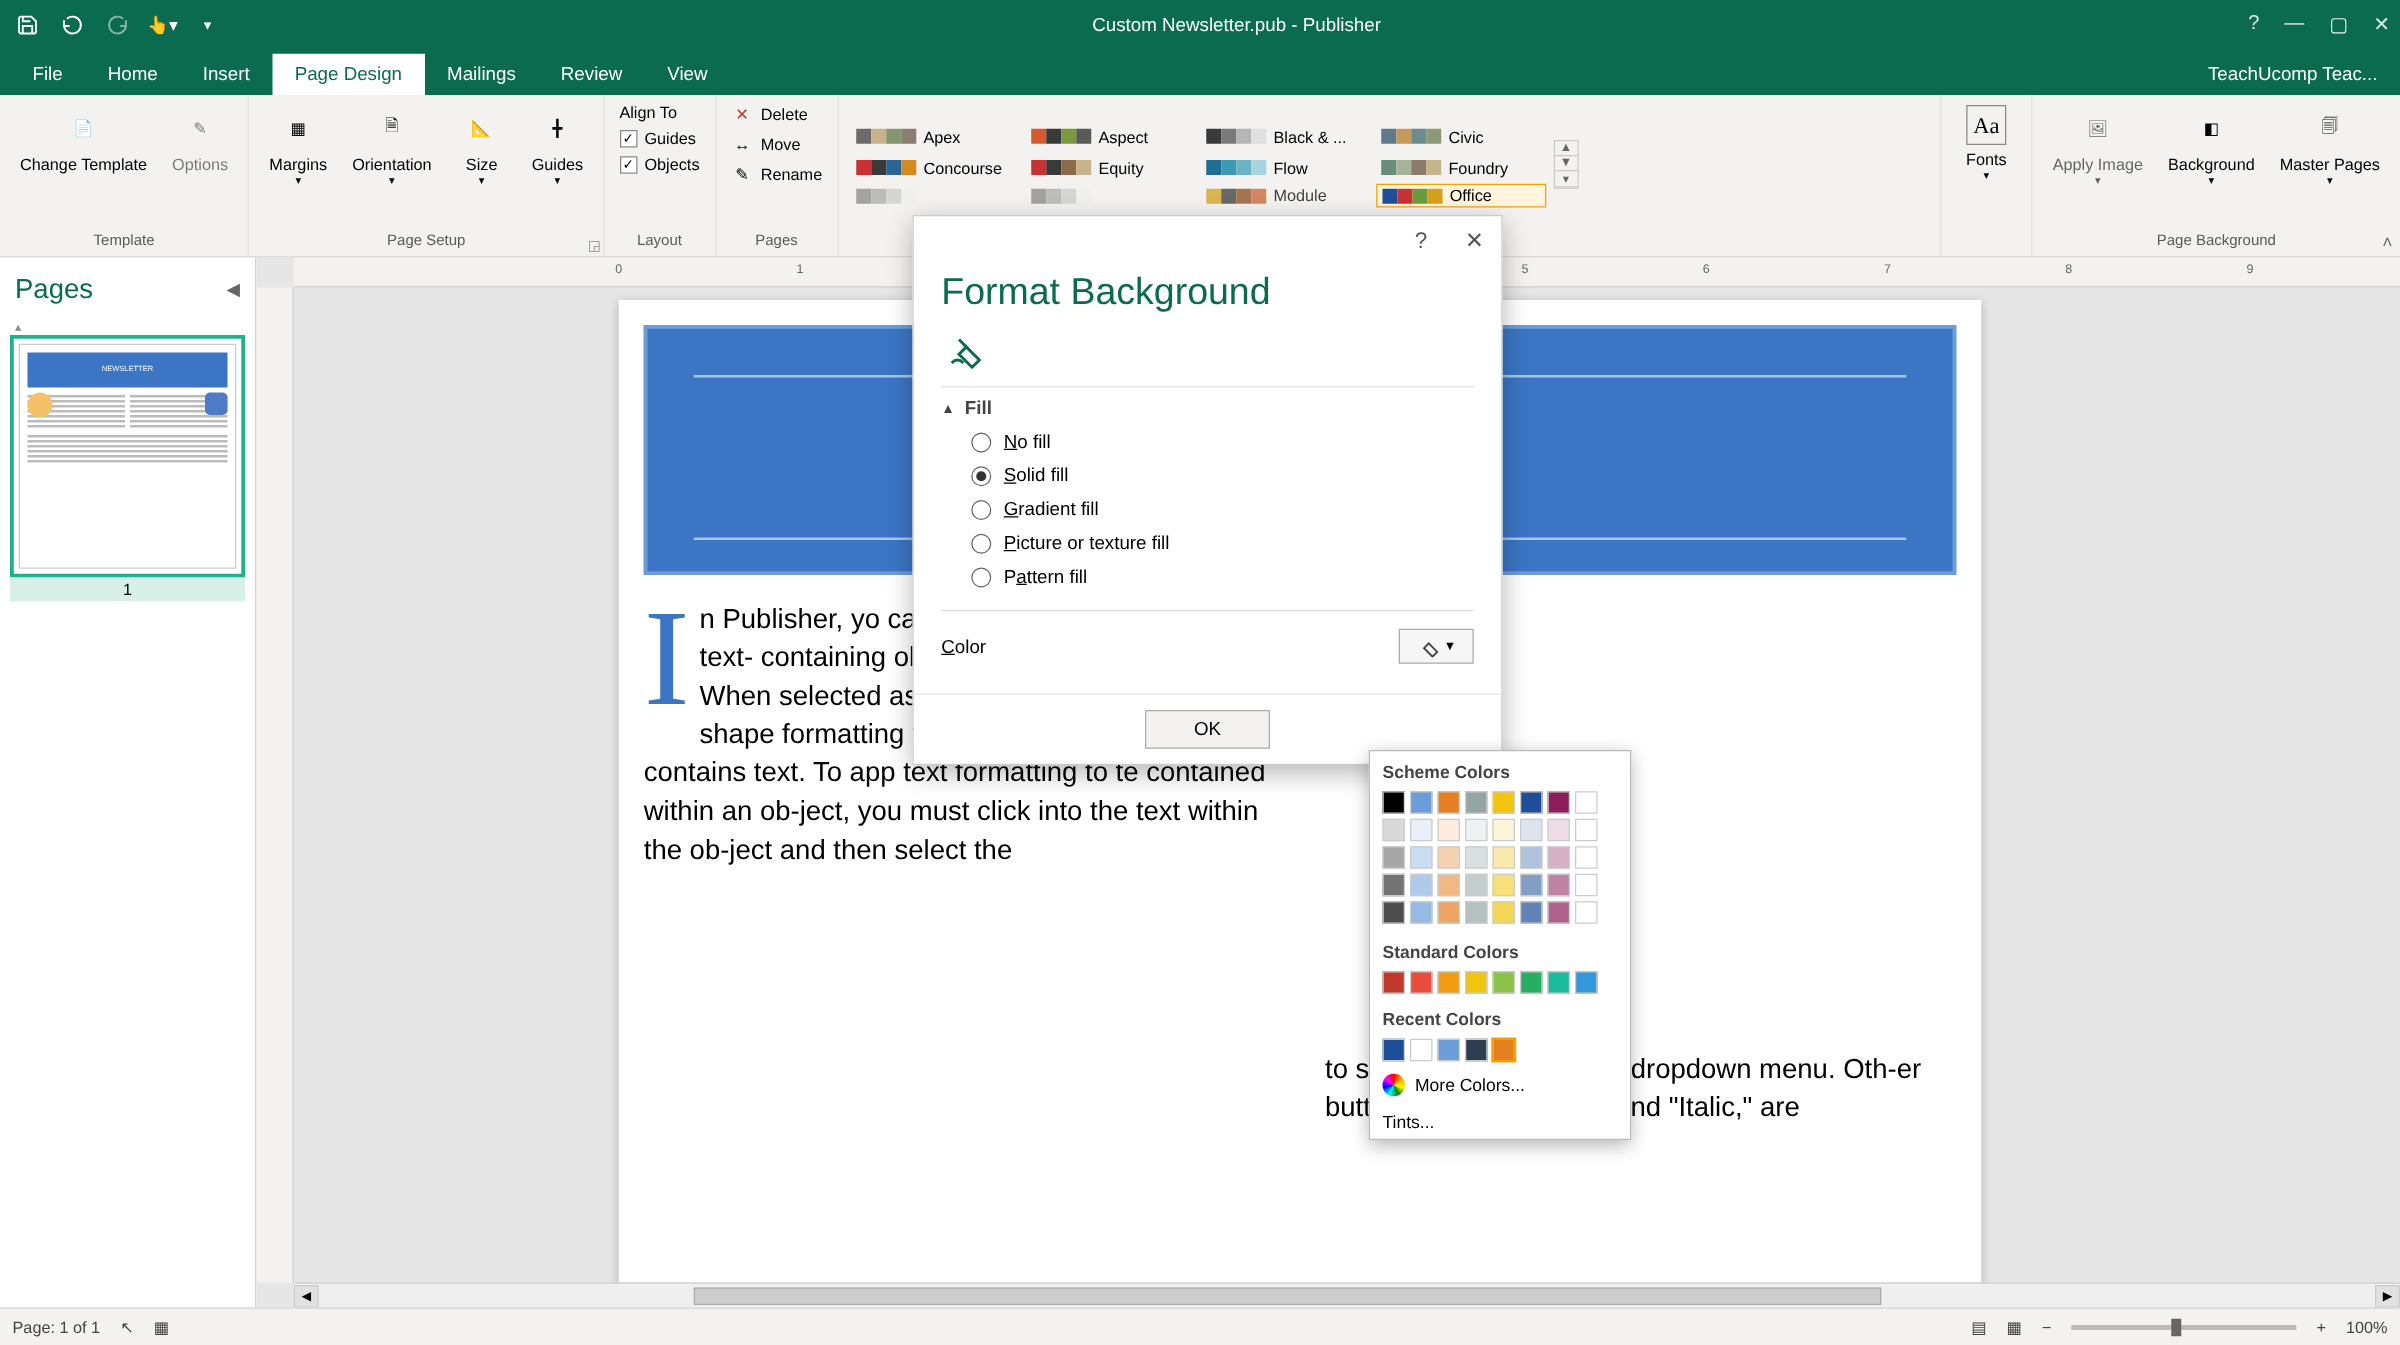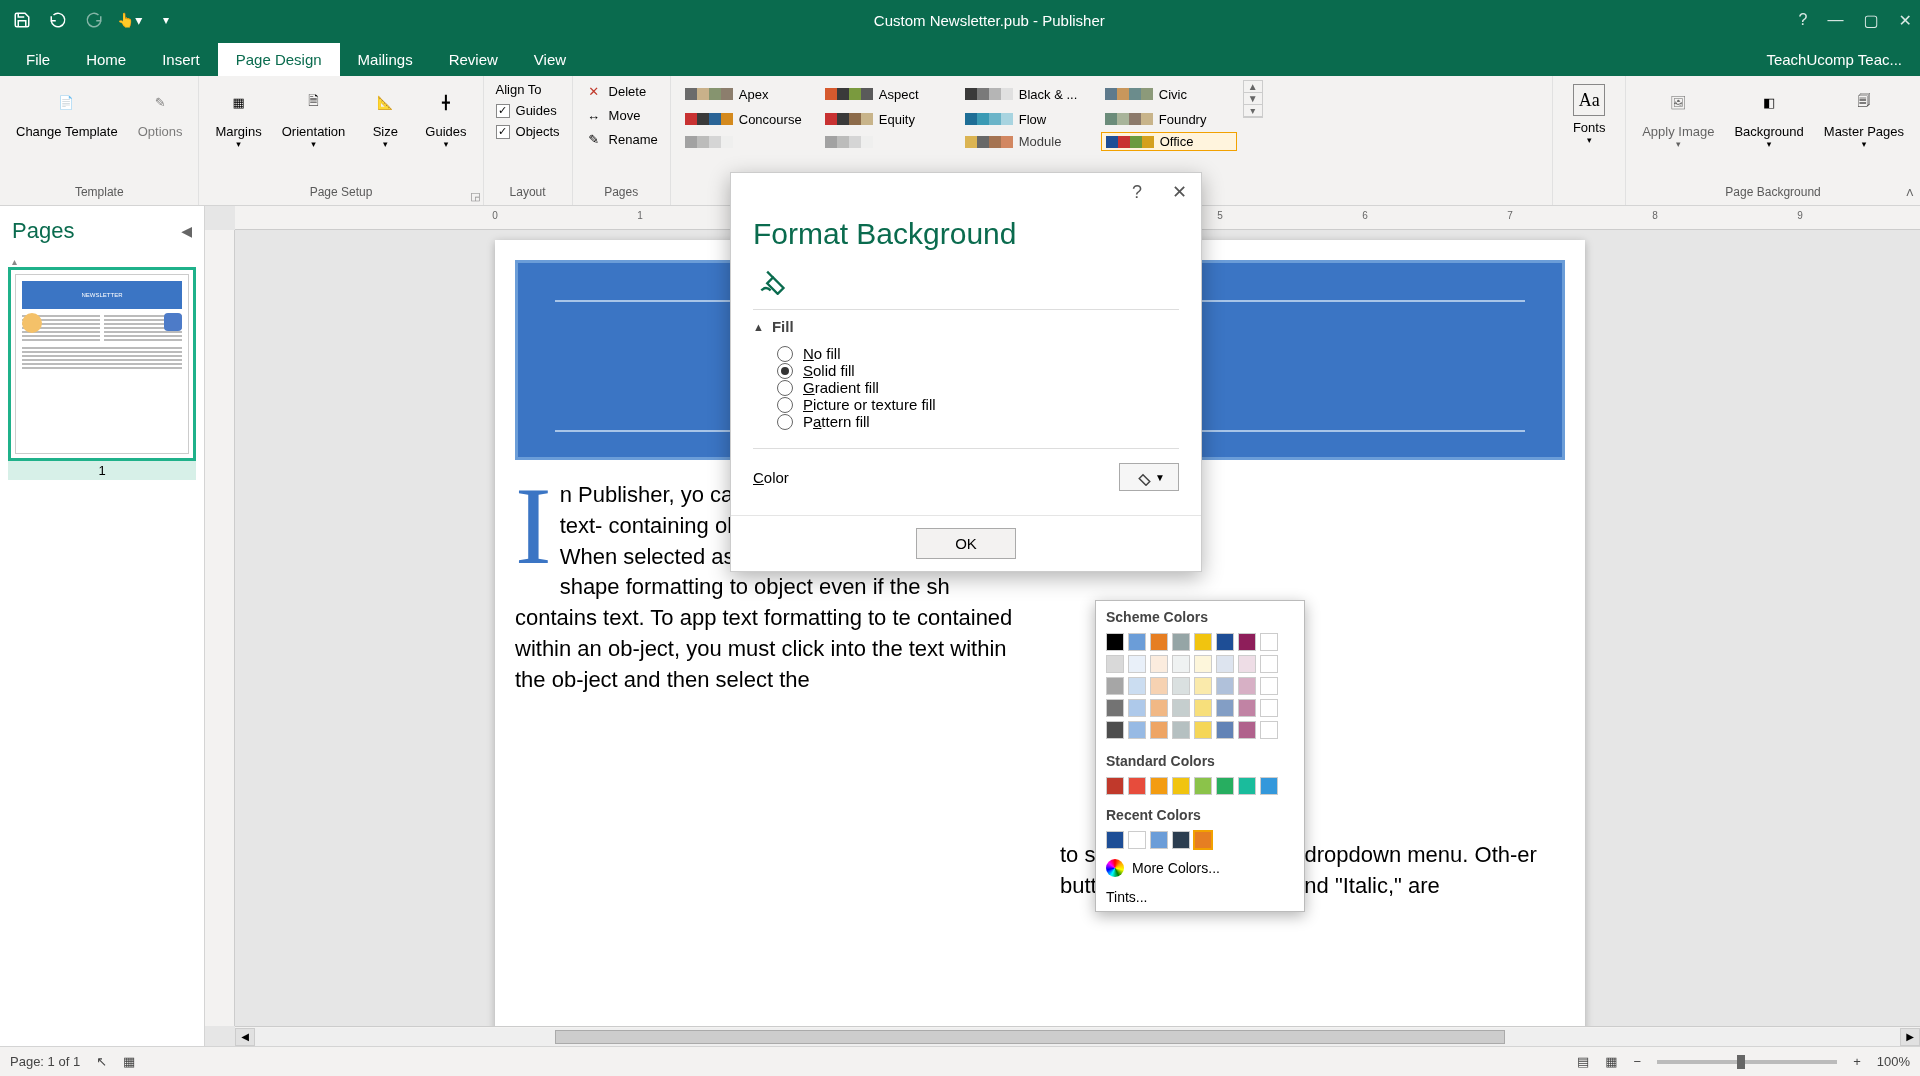--- a/index.html
+++ b/index.html
@@ -72,21 +72,21 @@
 .zoom-slider .zthumb{position:absolute; left:80px; top:-5px; width:8px; height:14px; background:#666;}
 
 
 .dlg { position:absolute; top:172px; left:730px; width:472px; background:#fff; border:1px solid #ccc; box-shadow:0 6px 20px rgba(0,0,0,0.3); z-index:50; }
 .dlg-titlebar { display:flex; justify-content:flex-end; align-items:center; padding:8px 14px; gap:30px; font-size:18px; color:#555; }
 .dlg-title { padding:6px 22px 10px 22px; font-size:30px; color:#0a6b4e; }
 .dlg-body { padding:0 22px 18px 22px; }
 .fill-icon{ width:40px; height:40px; border:1px solid transparent; display:flex; align-items:center;justify-content:center; }
 .hr{border-top:1px solid #ddd; margin:8px 0;}
 .section-hdr{display:flex; align-items:center; gap:8px; font-size:15px; font-weight:600; color:#444; cursor:pointer;}
-.fill-options{padding:10px 0 10px 24px; display:flex; flex-direction:column; }
+.fill-options{padding:10px 0 10px 24px; display:flex; flex-direction:column; gap:10px;}
 .radio-row{display:flex; align-items:center; gap:10px; font-size:15px; cursor:pointer;}
 .radio{width:16px; height:16px; border:1px solid #666; border-radius:50%; display:flex; align-items:center; justify-content:center;}
 .radio.checked::after{content:""; width:8px; height:8px; background:#333; border-radius:50%;}
 .ctl-row{display:flex; align-items:center; justify-content:space-between; padding:6px 0; font-size:15px;}
 .color-btn{width:60px; height:28px; border:1px solid #aaa; background:#f6f6f6; display:flex; align-items:center; justify-content:center; gap:2px; cursor:pointer;}
 .trans-slider{flex:1; margin:0 14px; height:4px; background:#c8c8c8; position:relative;}
 .trans-slider .tthumb{position:absolute; left:0; top:-7px; width:10px; height:18px; background:#2b579a;}
 .trans-input{width:74px; height:28px; border:1px solid #aaa; display:flex; align-items:center; justify-content:center; font-size:14px;}
 .dlg-footer{padding:12px 22px; display:flex; justify-content:center; border-top:1px solid #e5e5e5;}
 .btn{padding:6px 38px; border:1px solid #aaa; background:#f3f2f1; font-size:15px; cursor:pointer;}
@@ -226,21 +226,21 @@
         <div class="small-btn">
             <span class="ico">✎</span>
             <span>Rename</span>
           </div>
       </div>
     </div>
     <div class="group-label">Pages</div>
   </div>
 
   <div class="group" style="flex:1; min-width:580px">
-    <div class="group-body" style="align-items:flex-start">
+    <div class="group-body" style="align-items:center">
       <div class="scheme-gallery" id="scheme-gallery">
           <div class="scheme-item">
             <div class="scheme-swatch">
               <span style="background: rgb(107, 107, 107);"></span>
               <span style="background: rgb(201, 177, 138);"></span>
               <span style="background: rgb(134, 148, 111);"></span>
               <span style="background: rgb(140, 126, 109);"></span>
             </div>
             <span>Apex</span>
           </div>

